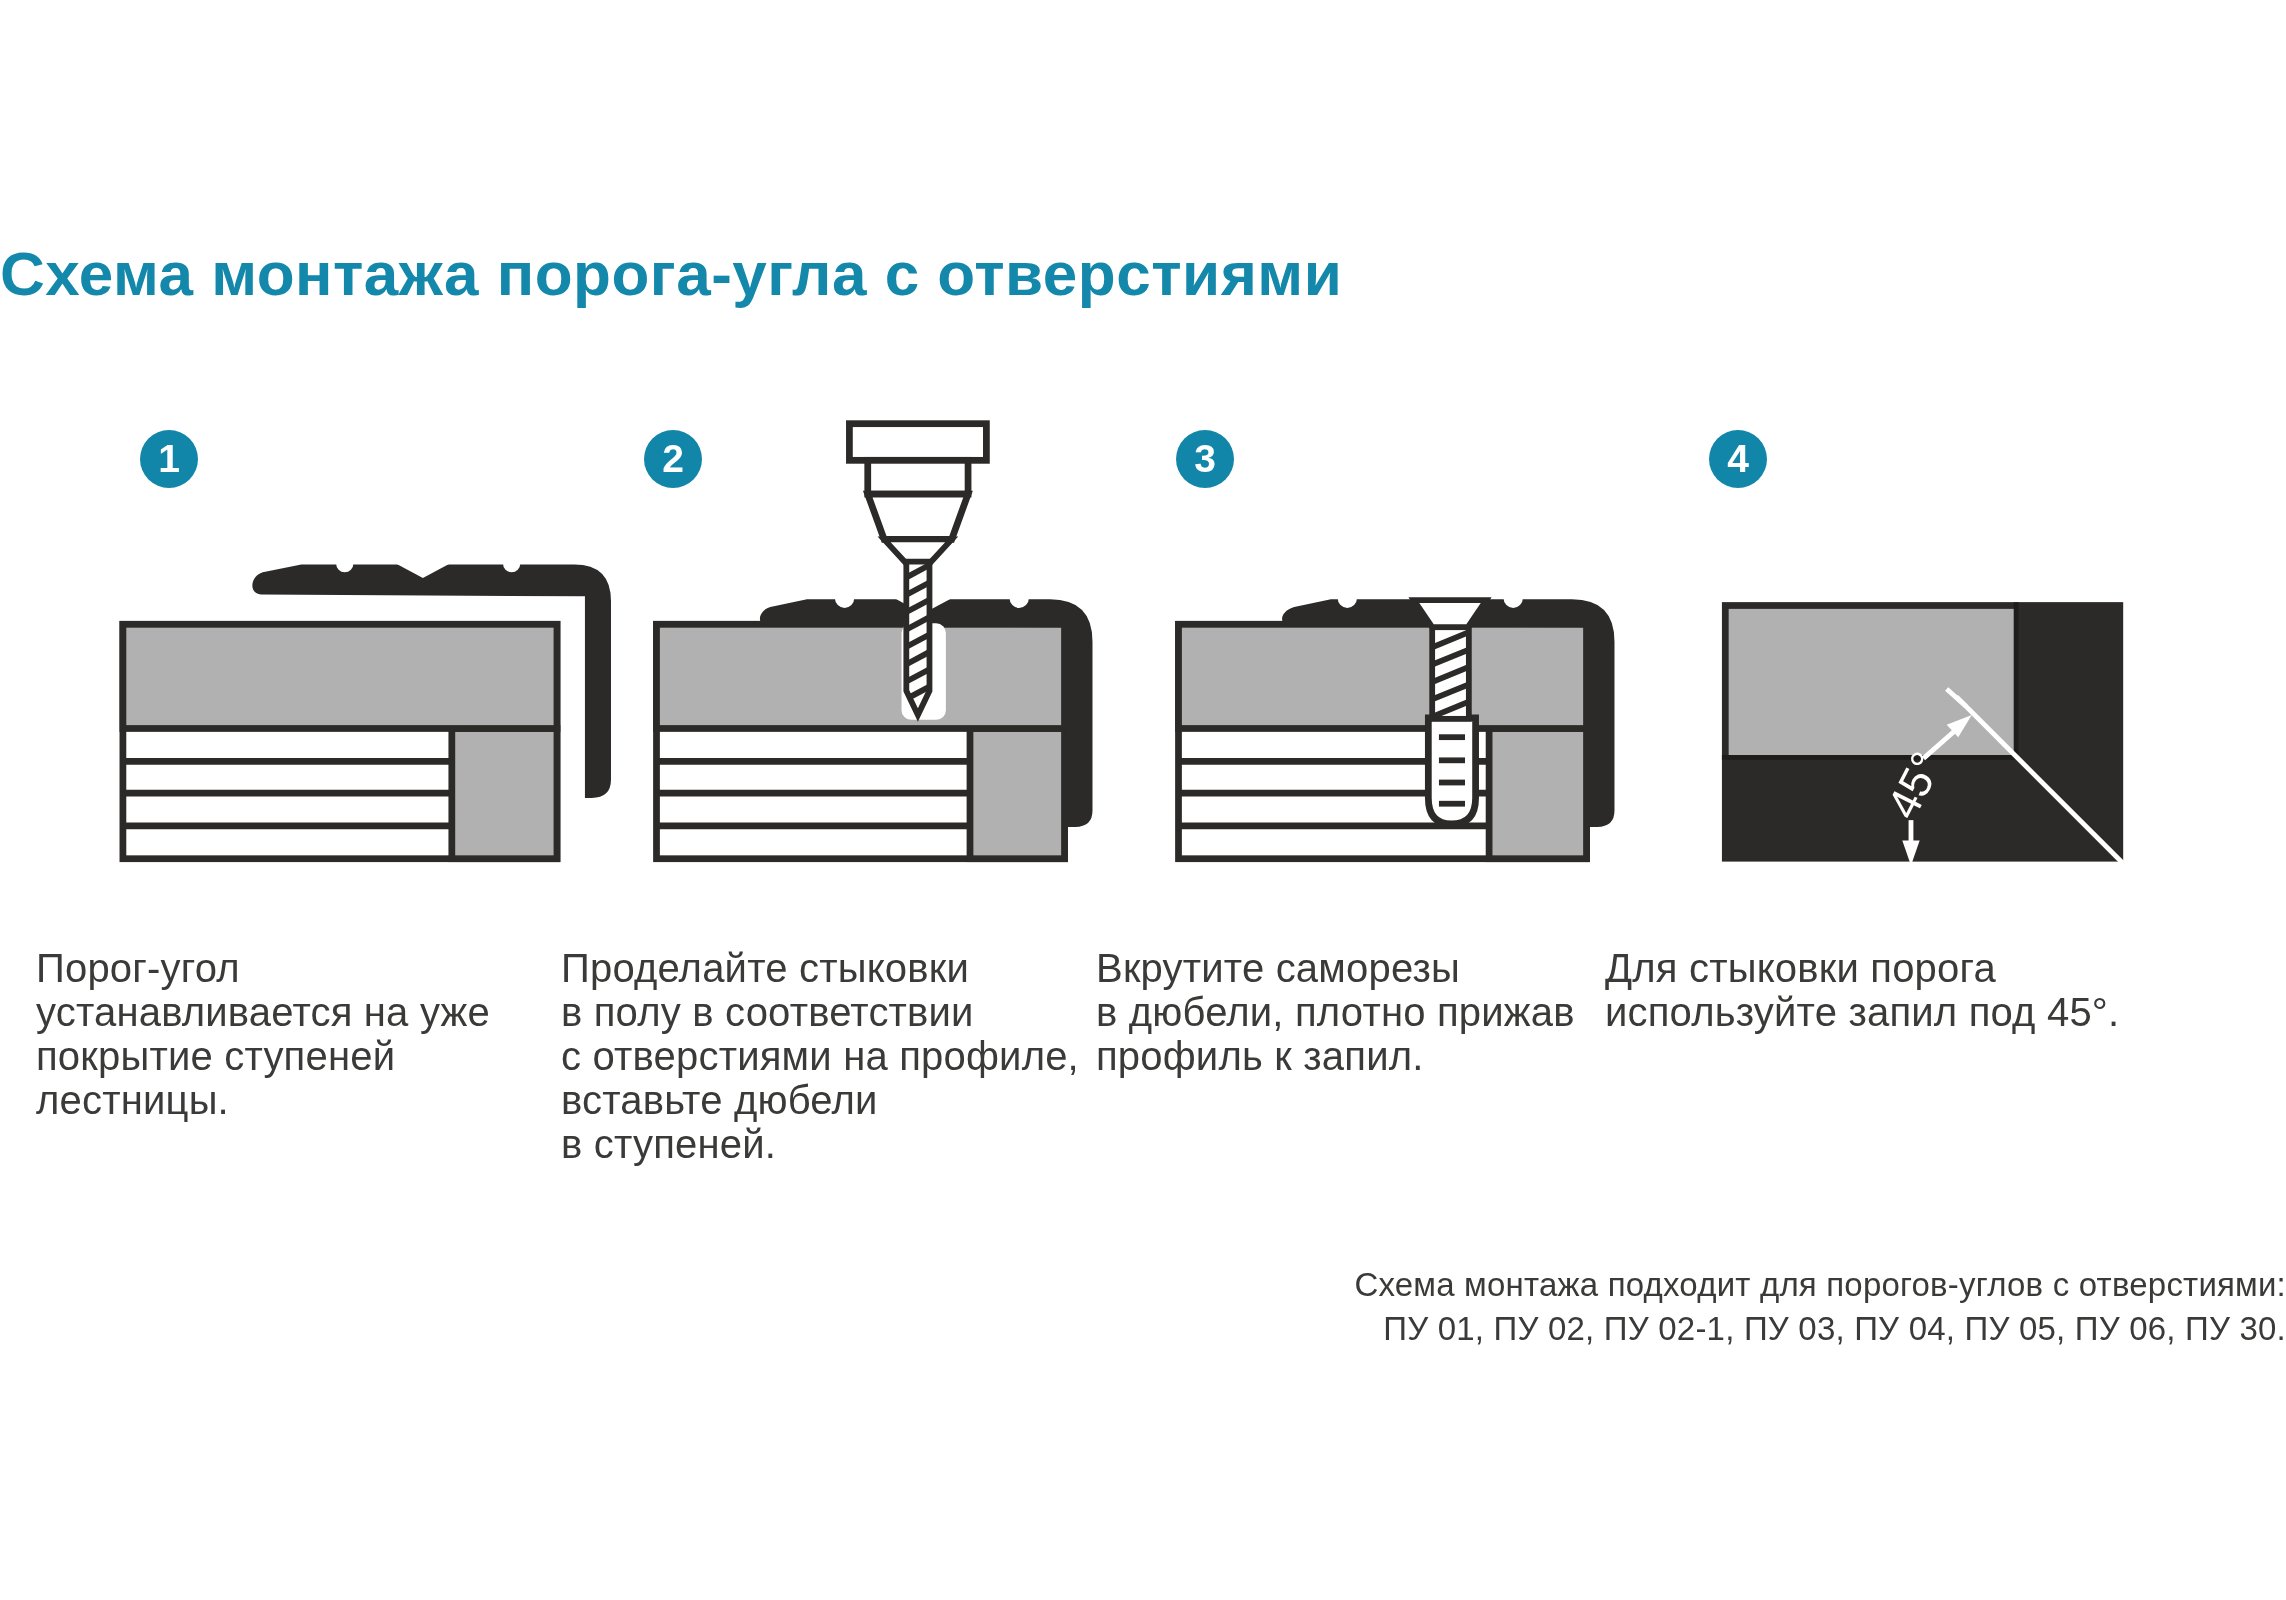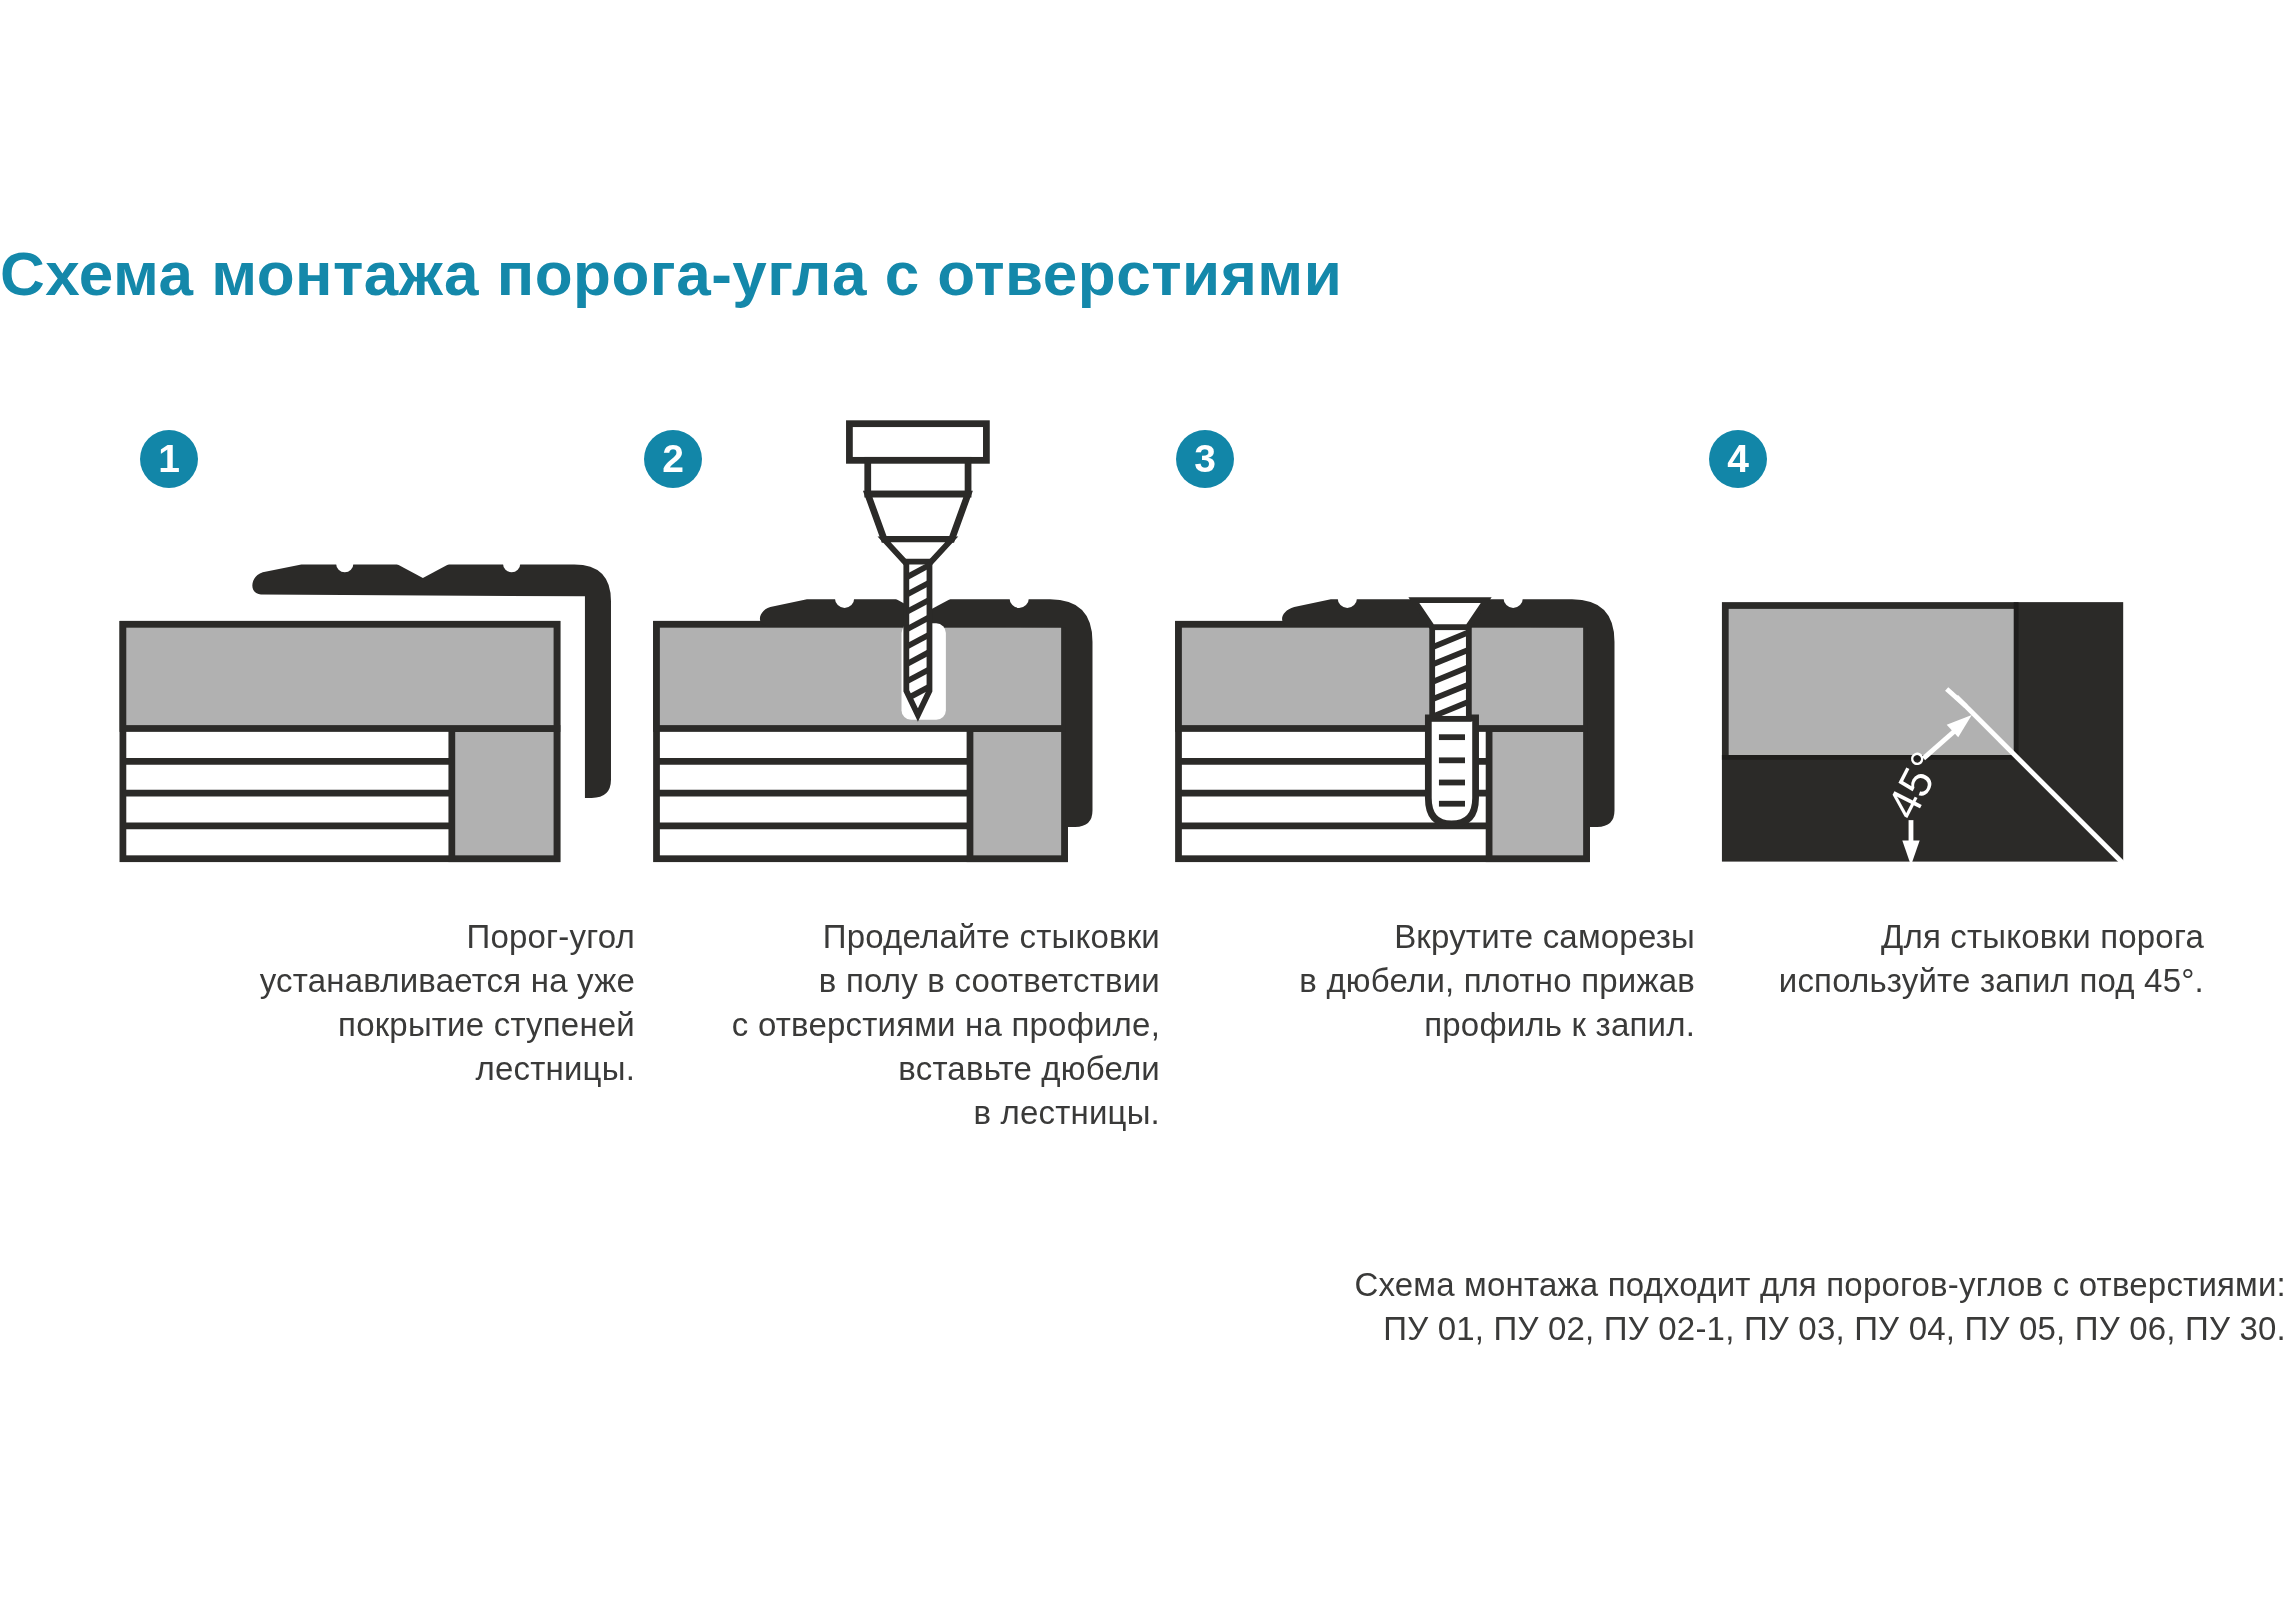--- a/index.html
+++ b/index.html
@@ -26,24 +26,24 @@
     width:58px;height:58px;
     border-radius:50%;
     background:var(--badge,#1286a8);
     color:#ffffff;
     font-size:39px;
     font-weight:bold;
     display:flex;align-items:center;justify-content:center;
   }
   .caption{
     position:absolute;
-    top:915px;
+    top:946px;
     width:599px;
-    text-align:right;
-    font-size:33px;
+    text-align:left;
+    font-size:40px;
     line-height:44px;
     letter-spacing:0.2px;
     color:var(--text,#3a3a39);
     white-space:nowrap;
   }
   .footer{
     position:absolute;
     top:1263px;
     left:0;width:100%;
     text-align:right;
@@ -209,21 +209,21 @@
     <div>Порог-угол</div>
     <div>устанавливается на уже</div>
     <div>покрытие ступеней</div>
     <div>лестницы.</div>
   </div>
   <div class="caption" style="left:561px;">
     <div>Проделайте стыковки</div>
     <div>в полу в соответствии</div>
     <div>с отверстиями на профиле,</div>
     <div>вставьте дюбели</div>
-    <div>в лестницы.</div>
+    <div>в ступеней.</div>
   </div>
   <div class="caption" style="left:1096px;">
     <div>Вкрутите саморезы</div>
     <div>в дюбели, плотно прижав</div>
     <div>профиль к запил.</div>
   </div>
   <div class="caption" style="left:1605px;">
     <div>Для стыковки порога</div>
     <div>используйте запил под 45°.</div>
   </div>

